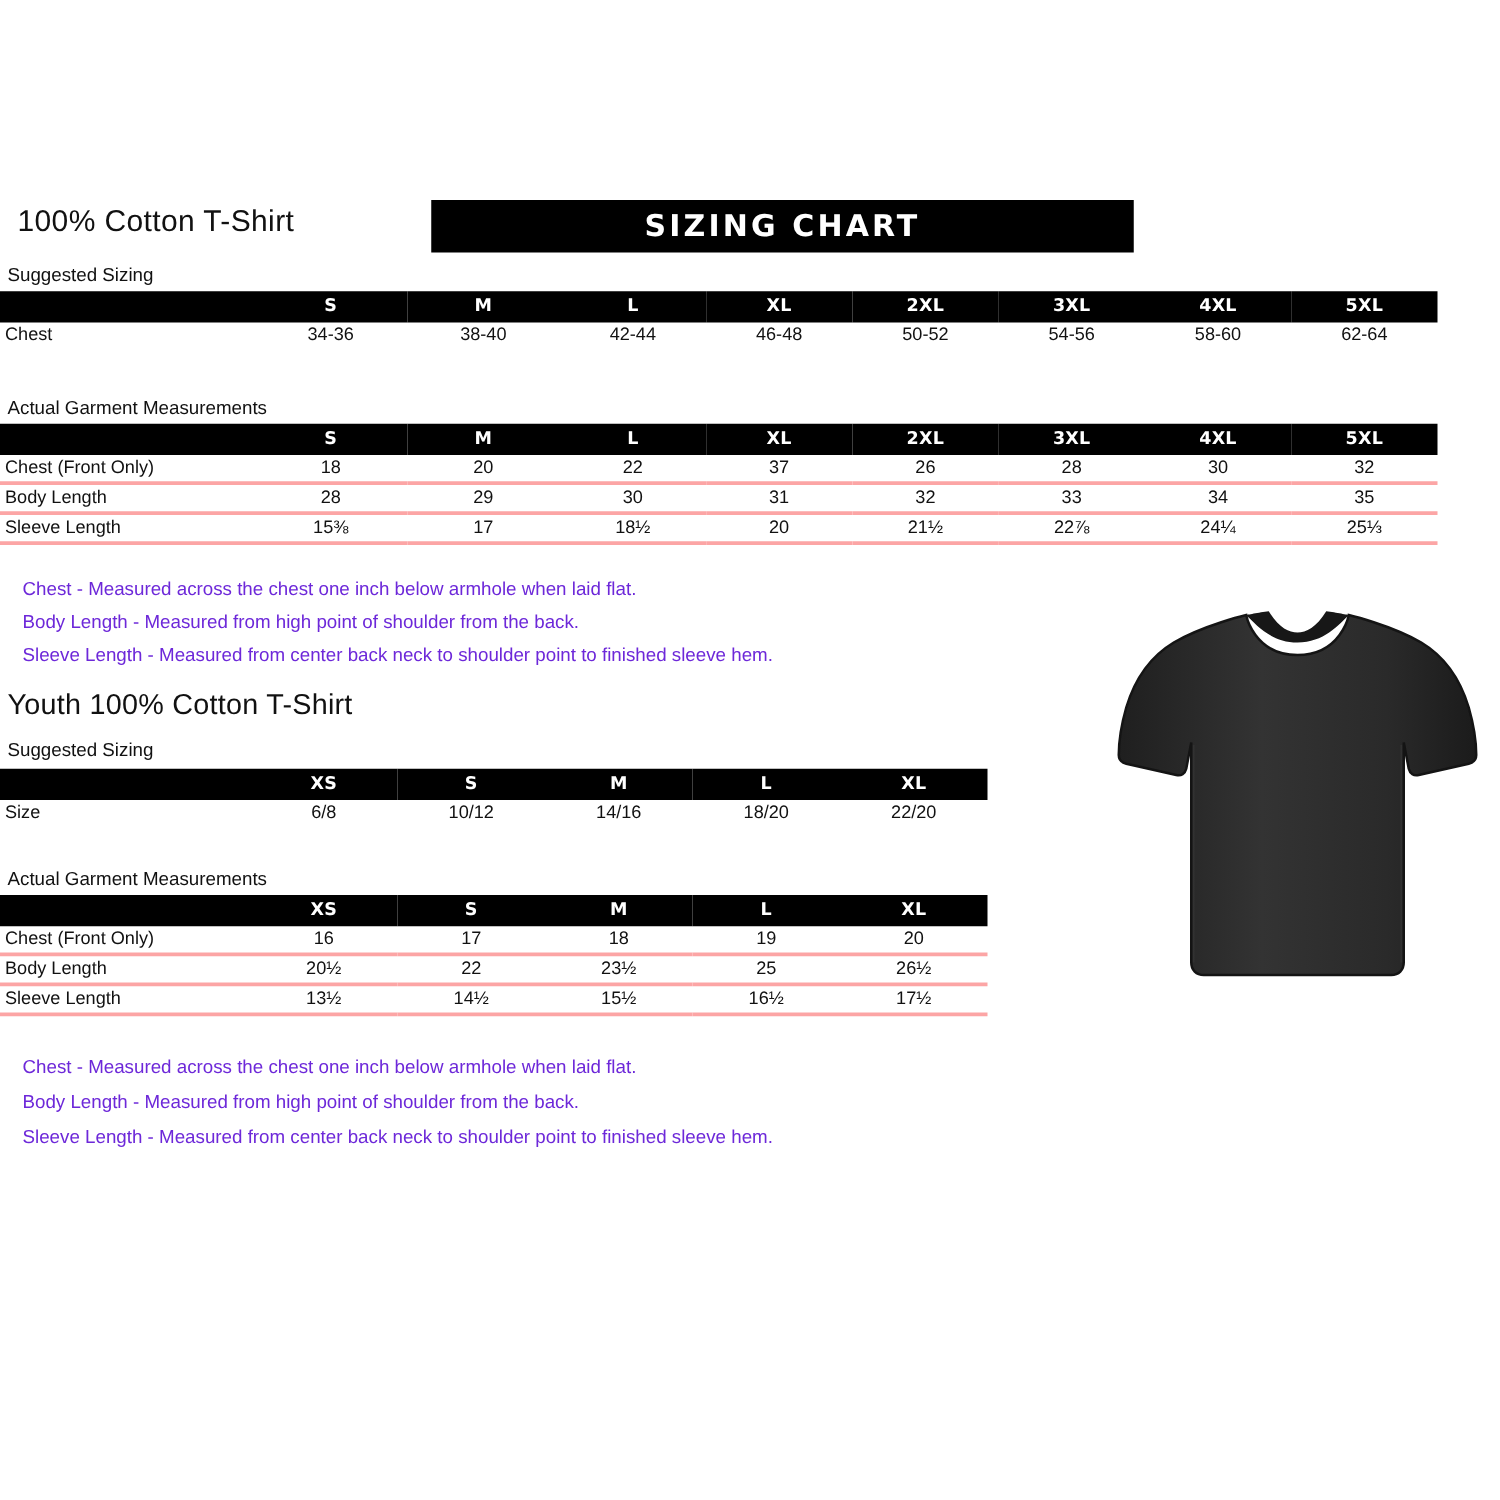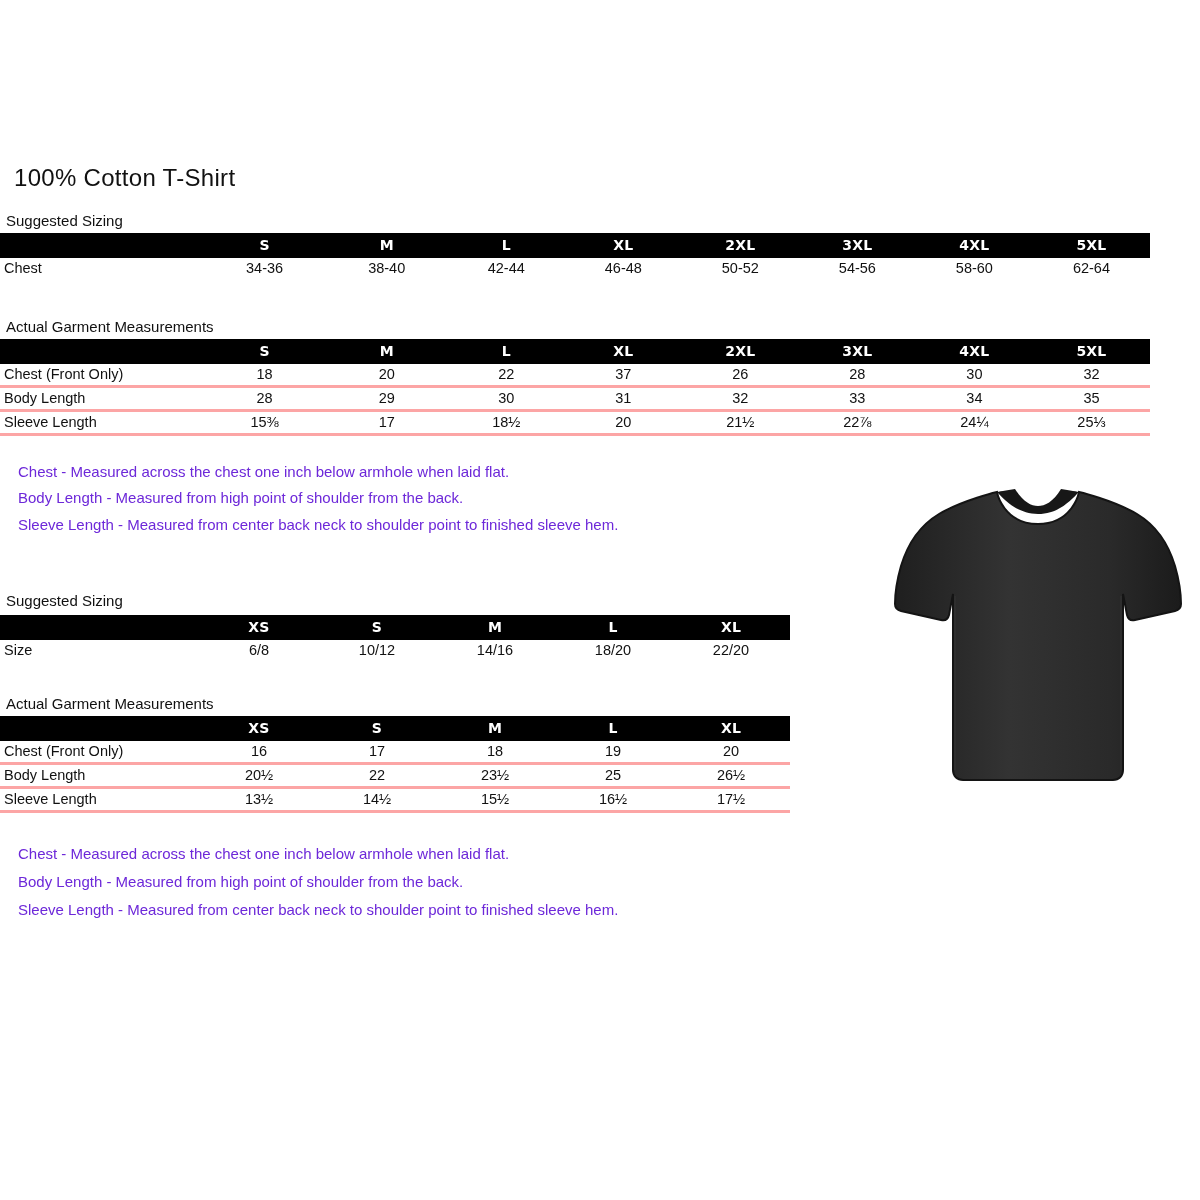--- a/index.html
+++ b/index.html
@@ -134,20 +134,23 @@
     height: 340px;
   }
 </style>
 </head>
 <body>
 
 <div id="sheet">
 
   <div class="title-row">
     <div class="main-title">100% Cotton T-Shirt</div>
+    <div class="sizing-banner">
+      <span>SIZING CHART</span>
+    </div>
   </div>
 
   <div class="section-label" style="left:6px; top:212px;">Suggested Sizing</div>
 
   <table class="size-table" id="adult-suggested" style="left:0px; top:233px; width:1150px;">
     <colgroup>
       <col style="width:200px">
         <col style="width:120px">
         <col style="width:120px">
         <col style="width:115px">
@@ -246,20 +249,21 @@
           <td>24¼</td>
           <td>25⅓</td>
         </tr>
       </tbody>
   </table>
 
   <div class="note" style="left:18px; top:463px;">Chest - Measured across the chest one inch below armhole when laid flat.</div>
   <div class="note" style="left:18px; top:489px;">Body Length - Measured from high point of shoulder from the back.</div>
   <div class="note" style="left:18px; top:516px;">Sleeve Length - Measured from center back neck to shoulder point to finished sleeve hem.</div>
 
+  <div class="sub-title" style="left:6px; top:550px;">Youth 100% Cotton T-Shirt</div>
 
   <div class="section-label" style="left:6px; top:592px;">Suggested Sizing</div>
 
   <table class="size-table" id="youth-suggested" style="left:0px; top:615px; width:790px;">
     <colgroup>
       <col style="width:200px">
         <col style="width:118px">
         <col style="width:118px">
       <col style="width:118px">
         <col style="width:118px">

